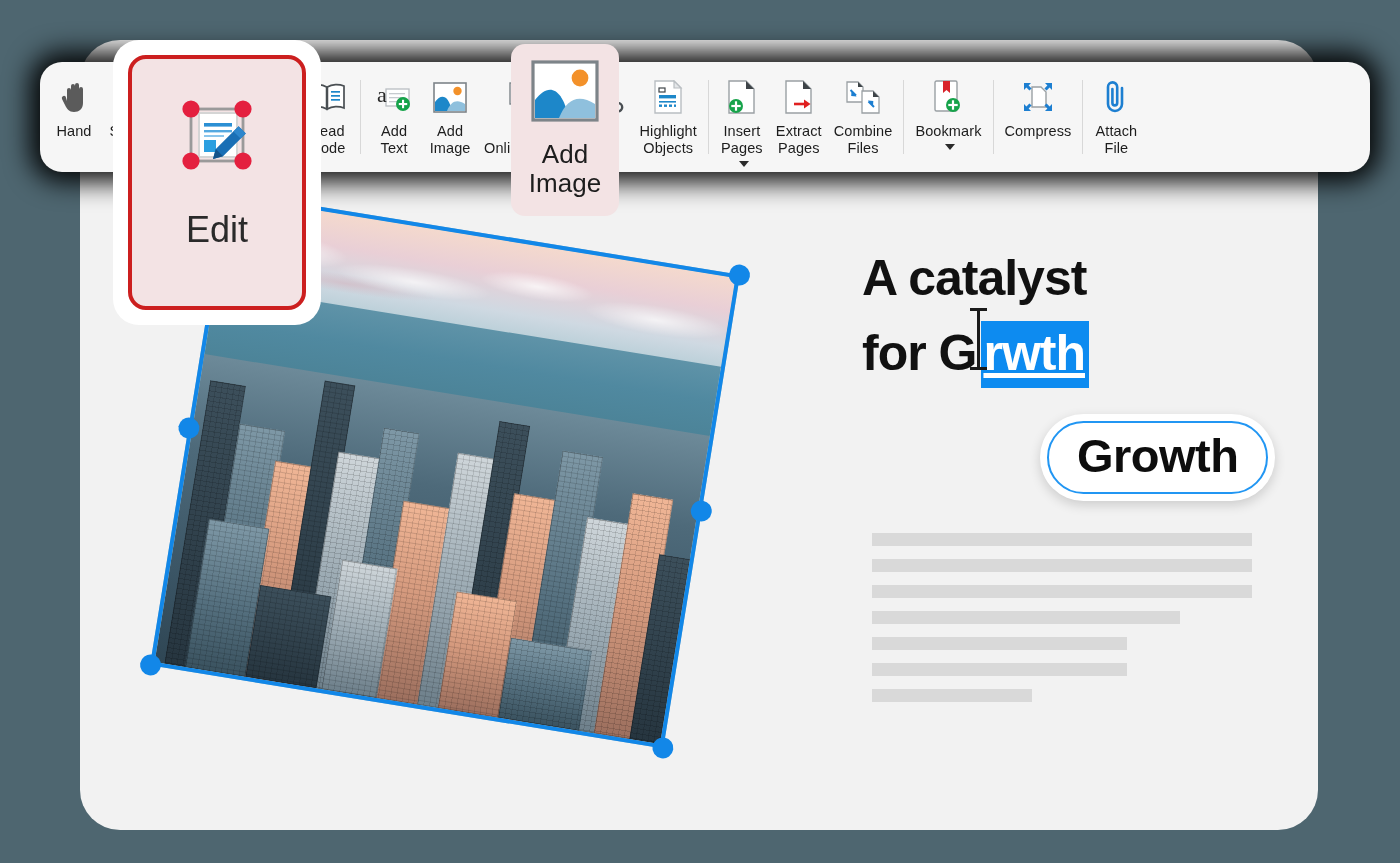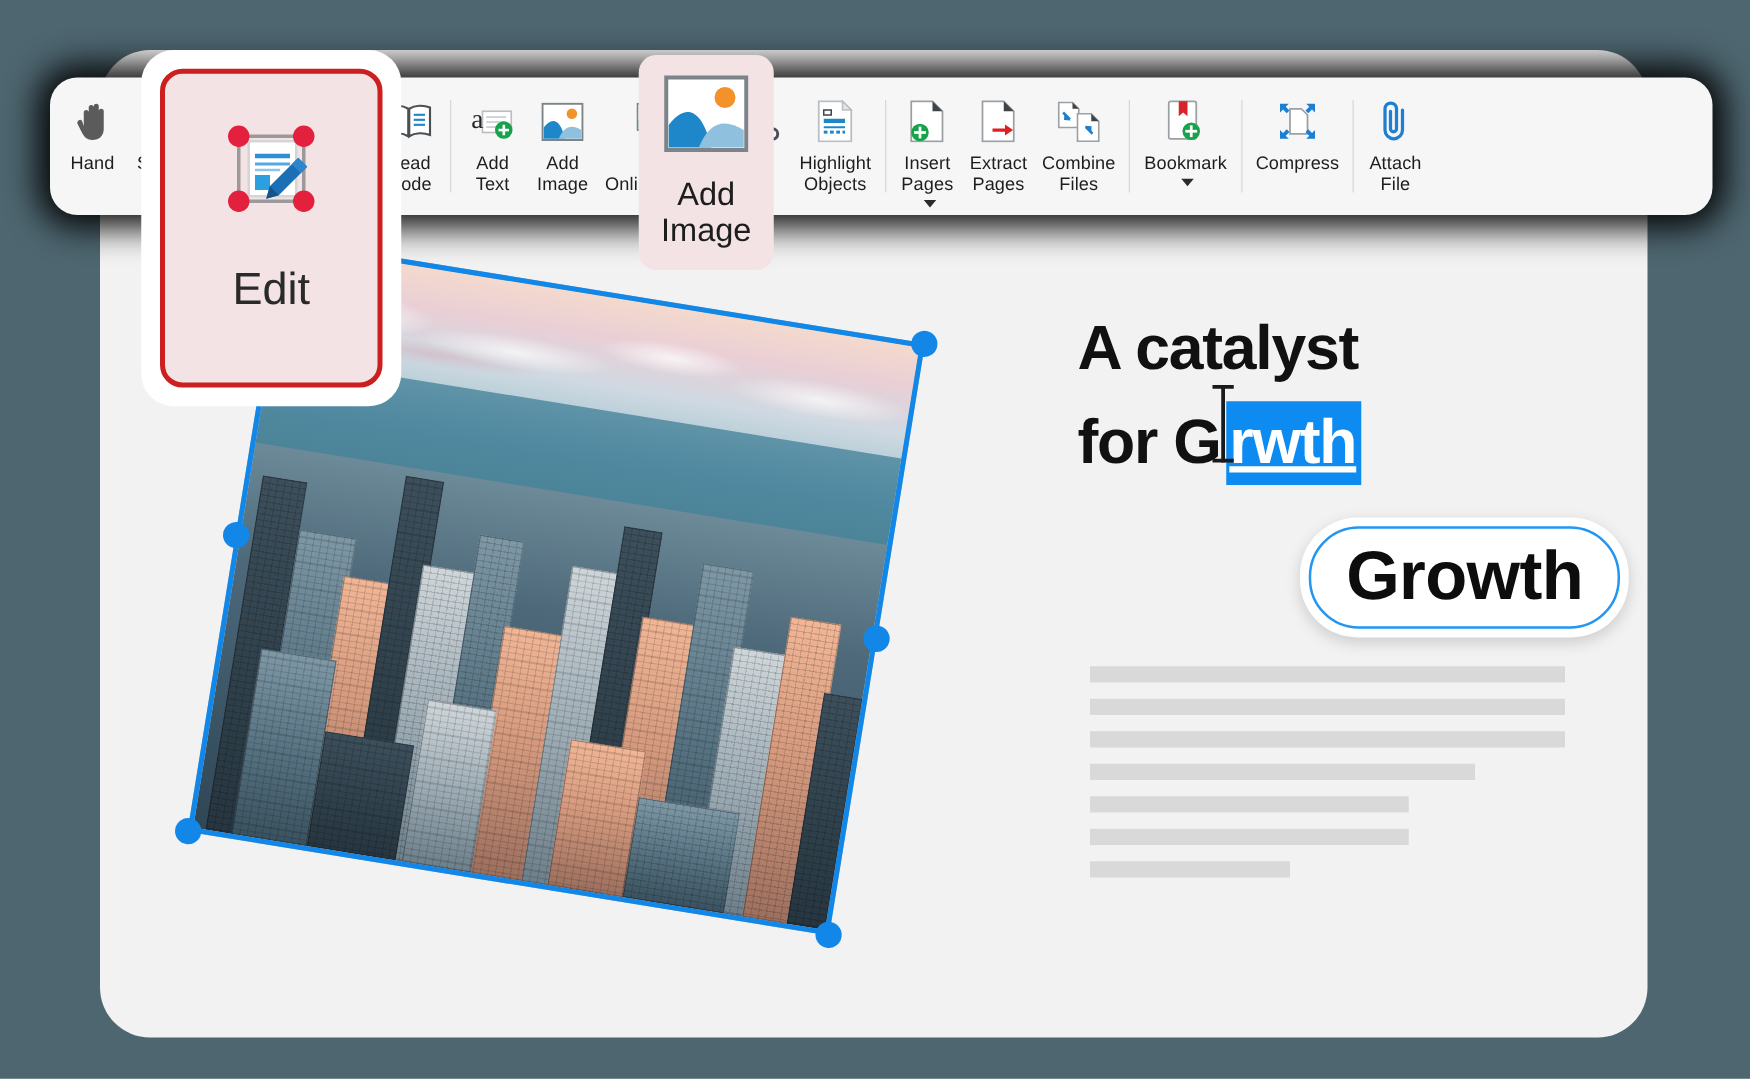--- a/index.html
+++ b/index.html
@@ -243,21 +243,21 @@
     border-radius: 46px;
     box-shadow: 0 4px 12px rgba(0,0,0,0.16);
     z-index: 8;
   }
   #growth-pill-inner {
     border: 2px solid #2196f3;
     border-radius: 40px;
     padding: 5px 28px 9px 28px;
   }
   #growth-pill-label {
-    font-size: 55px;
+    font-size: 47px;
     font-weight: 700;
     color: #0d0d0d;
     letter-spacing: -0.5px;
   }
 
   
   #paragraph {
     position: absolute;
     left: 872px; top: 533px;
     width: 380px;

